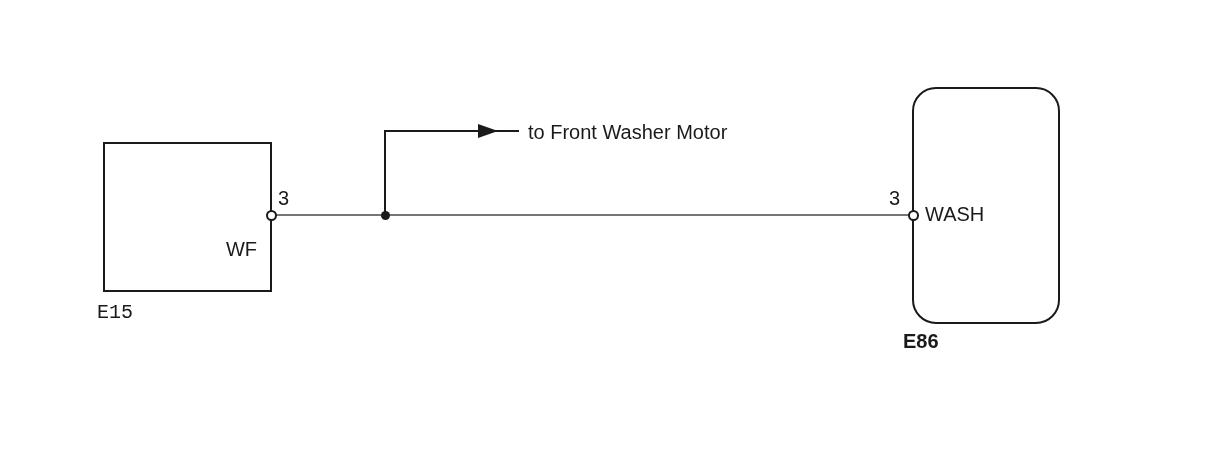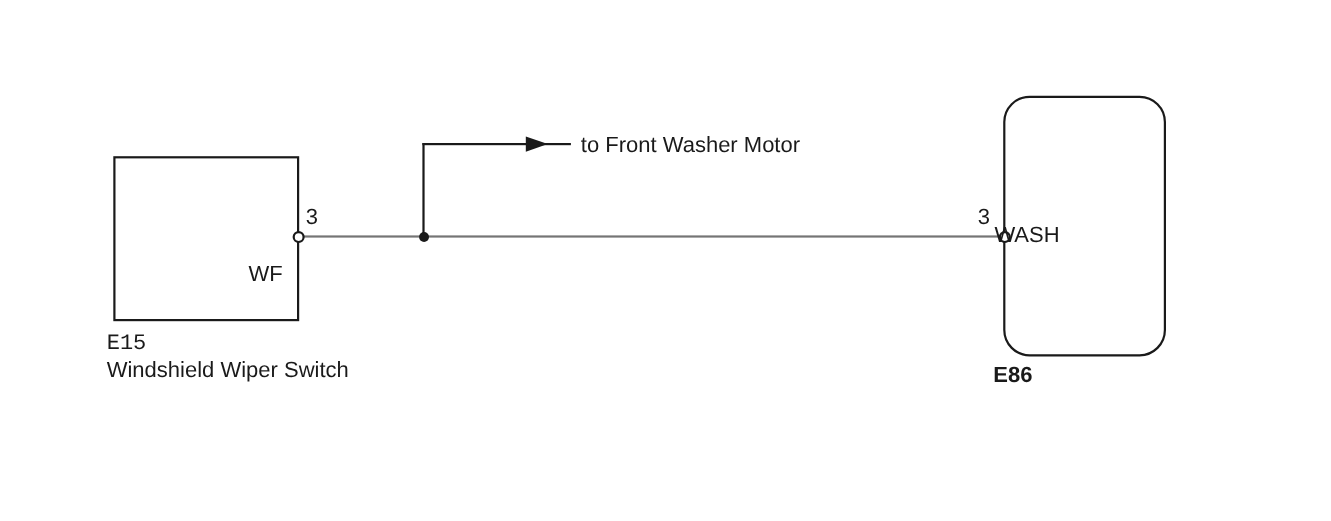--- a/index.html
+++ b/index.html
@@ -108,21 +108,21 @@
     left: 278px;
     top: 187px;
   }
   .pin-num-right {
     left: 860px;
     top: 187px;
     width: 40px;
     text-align: right;
   }
   .wash-label {
-    left: 904px;
+    left: 925px;
     top: 203px;
   }
   .branch-label {
     left: 528px;
     top: 121px;
   }
   .e15-id   { left: 97px;  top: 302px; font-family: Liberation Mono, monospace; }
   .e15-name { left: 97px;  top: 326px; }
   .e86-id   { left: 903px; top: 330px; font-weight: bold; }
   .e86-name { left: 903px; top: 355px; }
@@ -138,21 +138,20 @@
   <div class="branch-h"></div>
   <div class="arrowhead"></div>
   <div class="junction-dot"></div>
   <div class="label branch-label">to Front Washer Motor</div>
 
   <div class="box left"></div>
   <div class="label wf-label">WF</div>
   <div class="label pin-num-left">3</div>
   <div class="pin-circle left"></div>
   <div class="label e15-id">E15</div>
-  <div class="label e15-name">Windshield Wiper Switch</div>
 
   <div class="box right"></div>
   <div class="label pin-num-right">3</div>
   <div class="pin-circle right"></div>
   <div class="label wash-label">WASH</div>
   <div class="label e86-id">E86</div>
 
 </div>
 
 </body></html>

